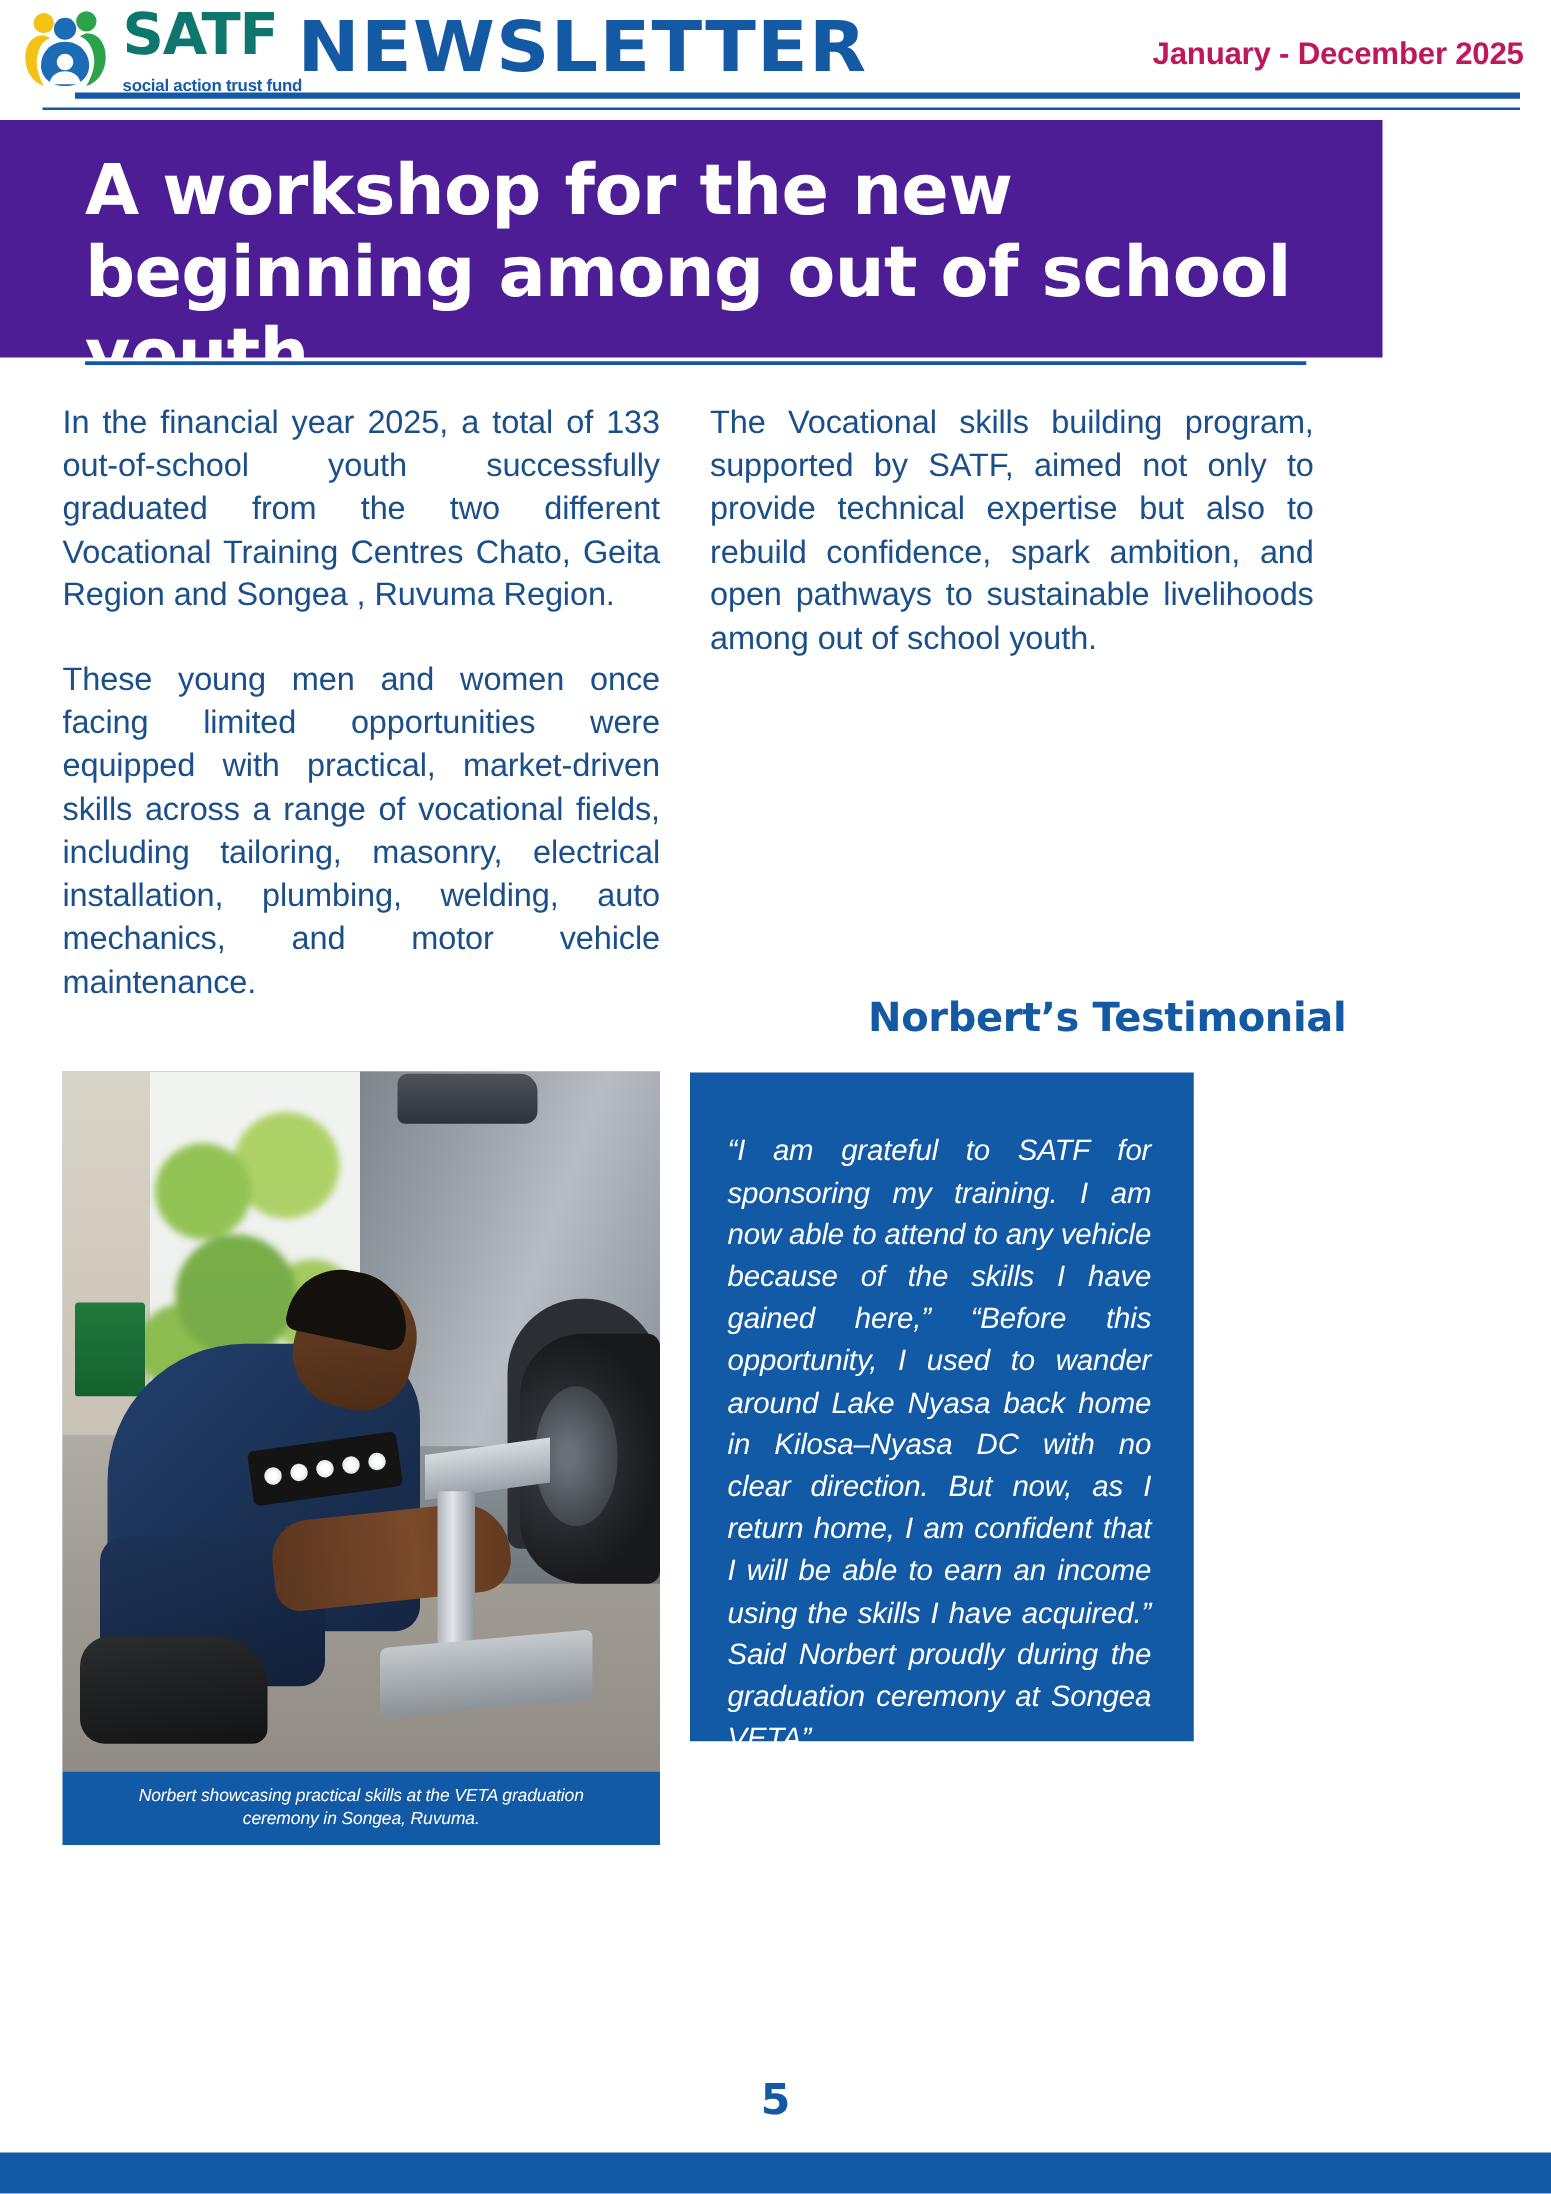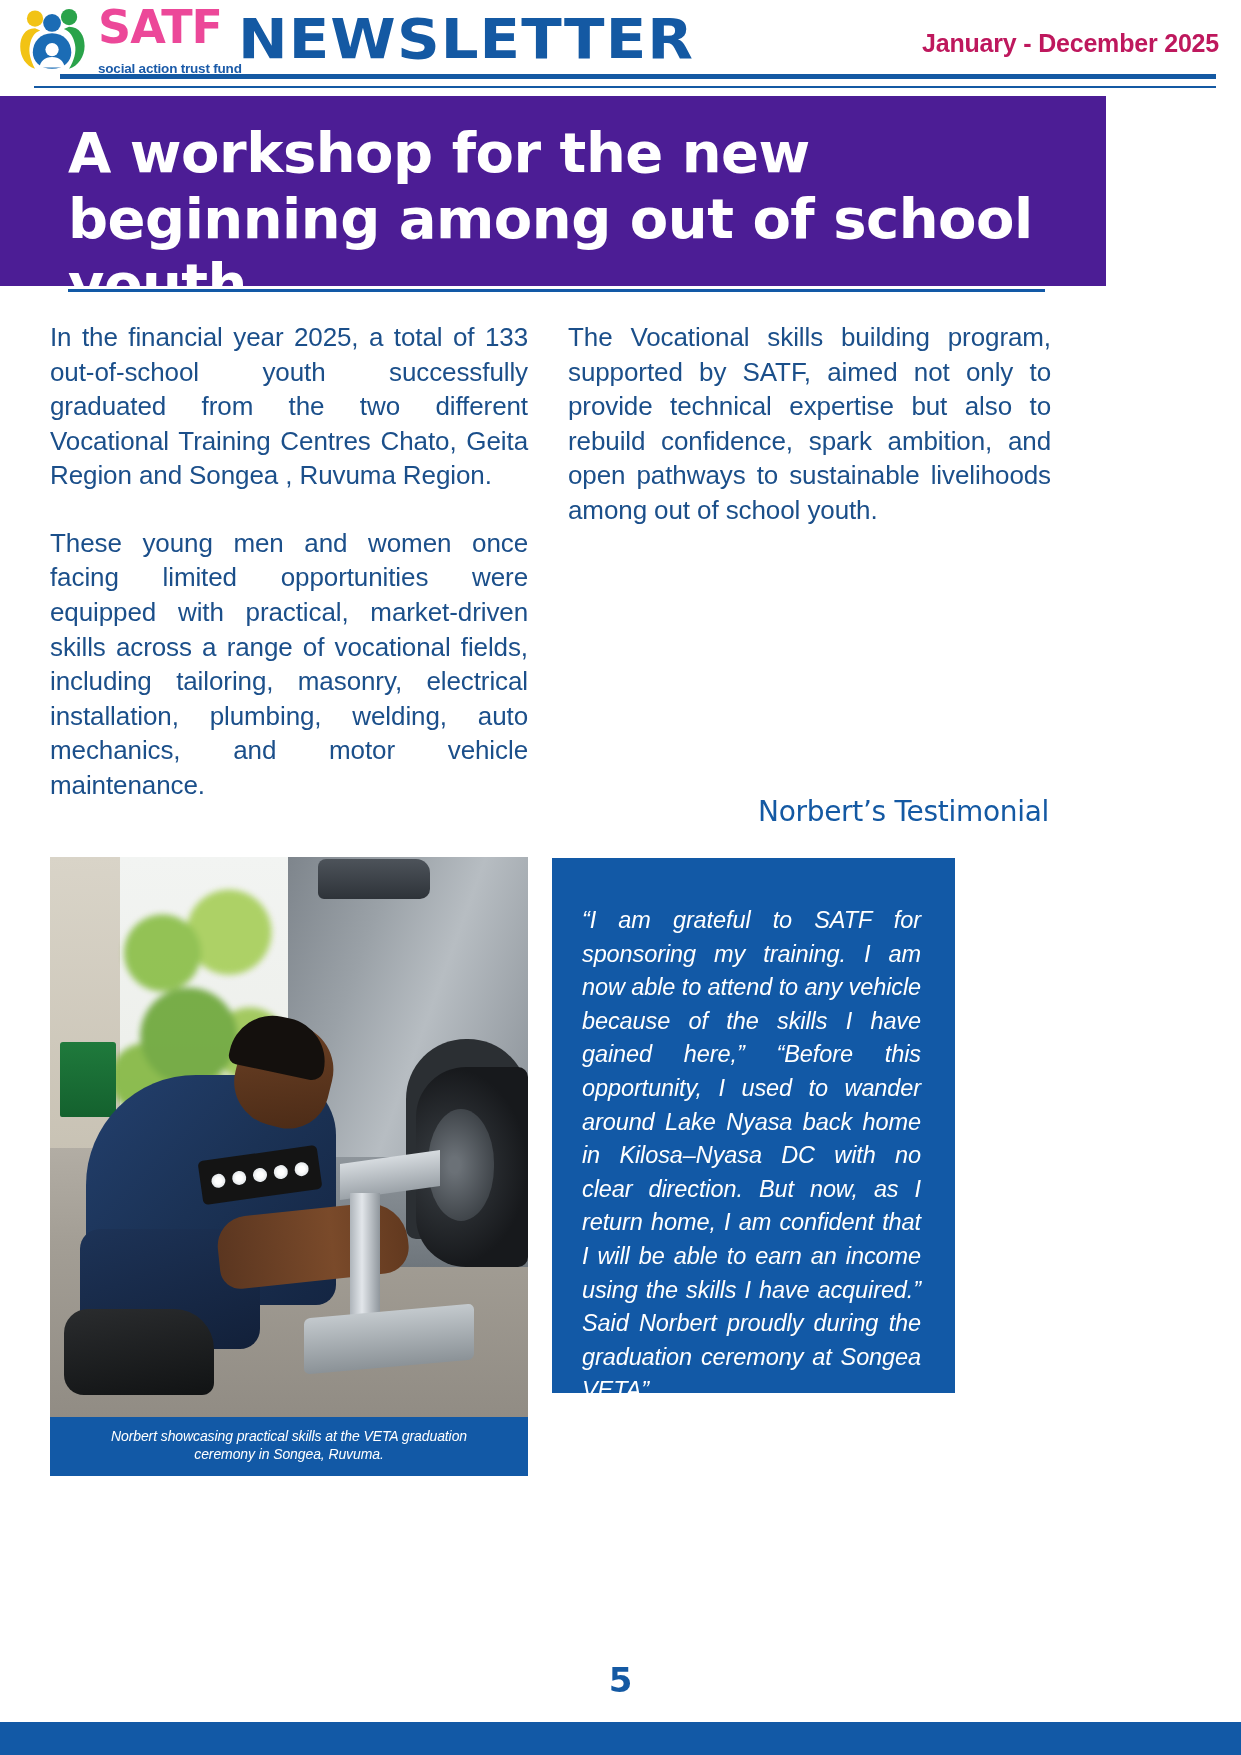--- a/index.html
+++ b/index.html
@@ -29,21 +29,21 @@
     left: 18px; top: 4px;
     display: flex;
     align-items: center;
     gap: 6px;
   }
   .logo-mark { width: 74px; height: 64px; display:block; }
   .logo-text { display: flex; flex-direction: column; line-height: 1; }
   .logo-satf {
     font-size: 46px;
     font-weight: bold;
-    color: #ec4899;
+    color: #0f766e;
     letter-spacing: -1px;
     font-family: "DejaVu Sans", sans-serif;
   }
   .logo-tagline {
     font-size: 13.5px;
     color: #1a5aa8;
     font-weight: bold;
     letter-spacing: -0.2px;
     margin-top: 12px;
     font-family: "Liberation Sans", sans-serif;
@@ -116,25 +116,25 @@
     text-align: justify;
     letter-spacing: -0.1px;
   }
   .col p + p { margin-top: 33px; }
   .col-left  { left: 50px;  top: 320px; width: 478px; }
   .col-right { left: 568px; top: 320px; width: 483px; }
 
   
   .testimonial-heading {
     position: absolute;
-    left: 544px; top: 795px;
+    left: 572px; top: 795px;
     width: 505px;
     text-align: right;
-    font-size: 28px;
-    font-weight: normal;
+    font-size: 32px;
+    font-weight: bold;
     color: #1459a3;
     letter-spacing: -0.3px;
     font-family: "DejaVu Sans", sans-serif;
   }
   .quote-box {
     position: absolute;
     left: 552px; top: 858px;
     width: 403px;
     height: 535px;
     background: #1259a6;

